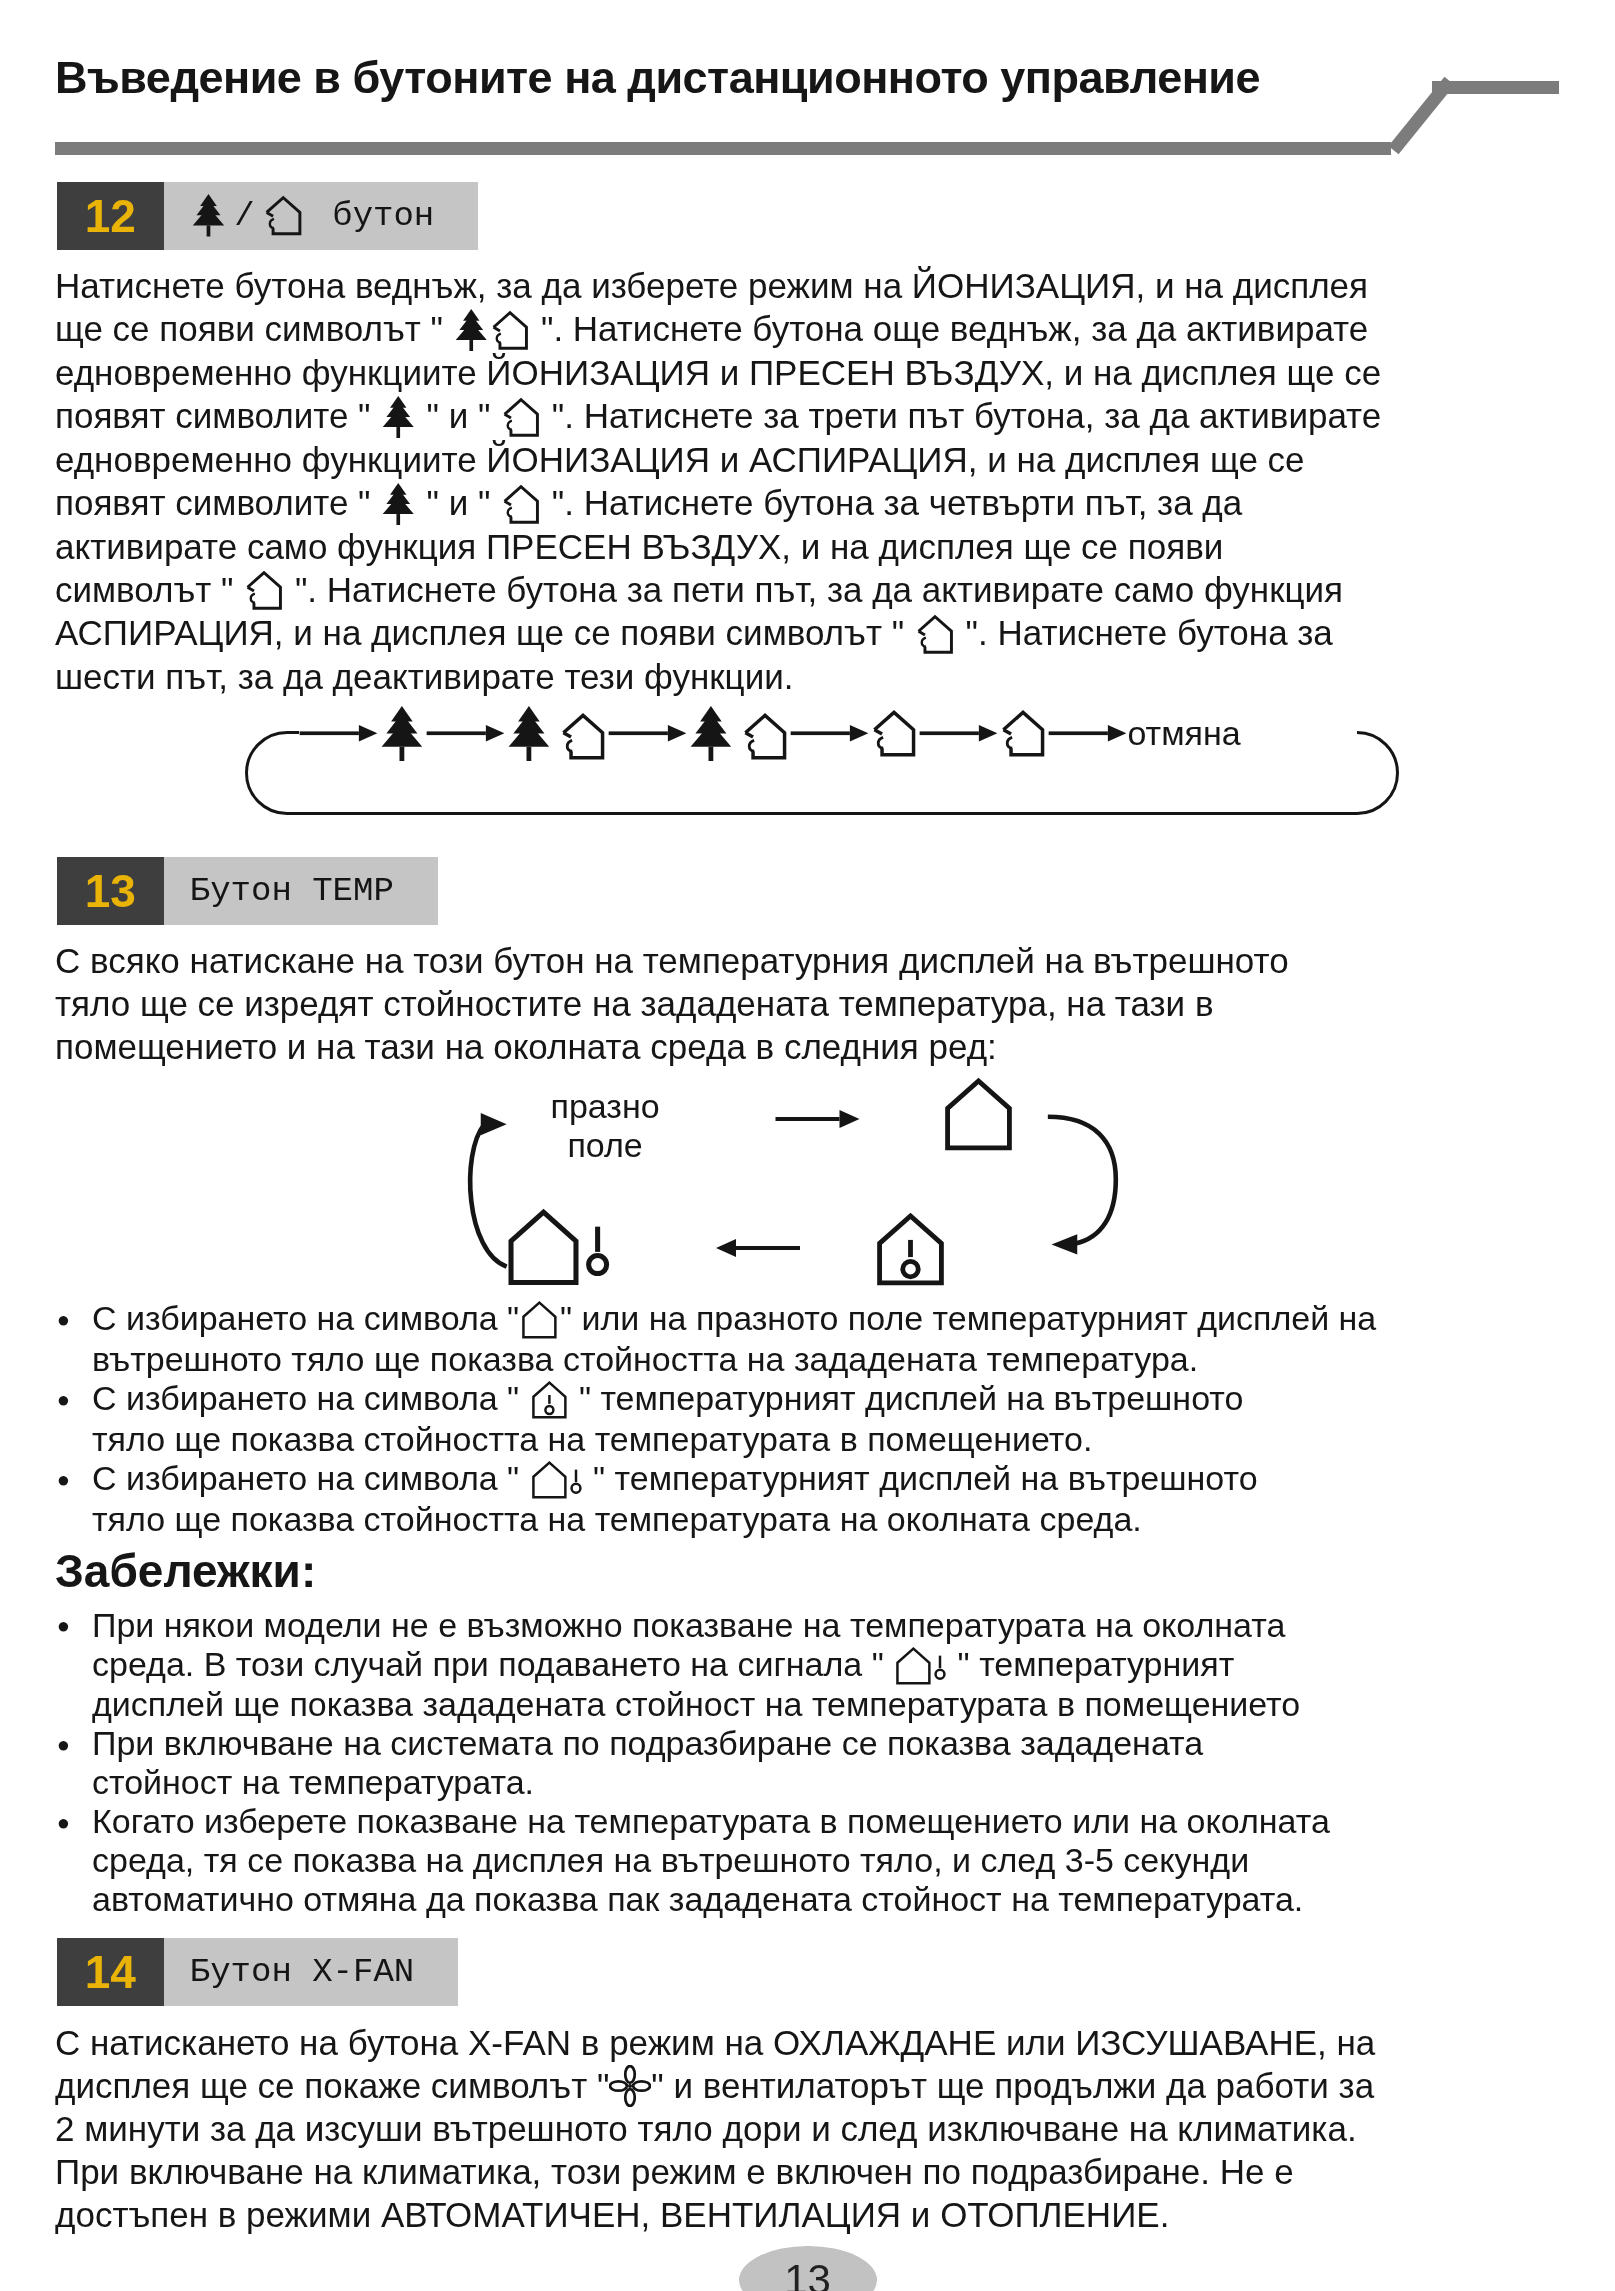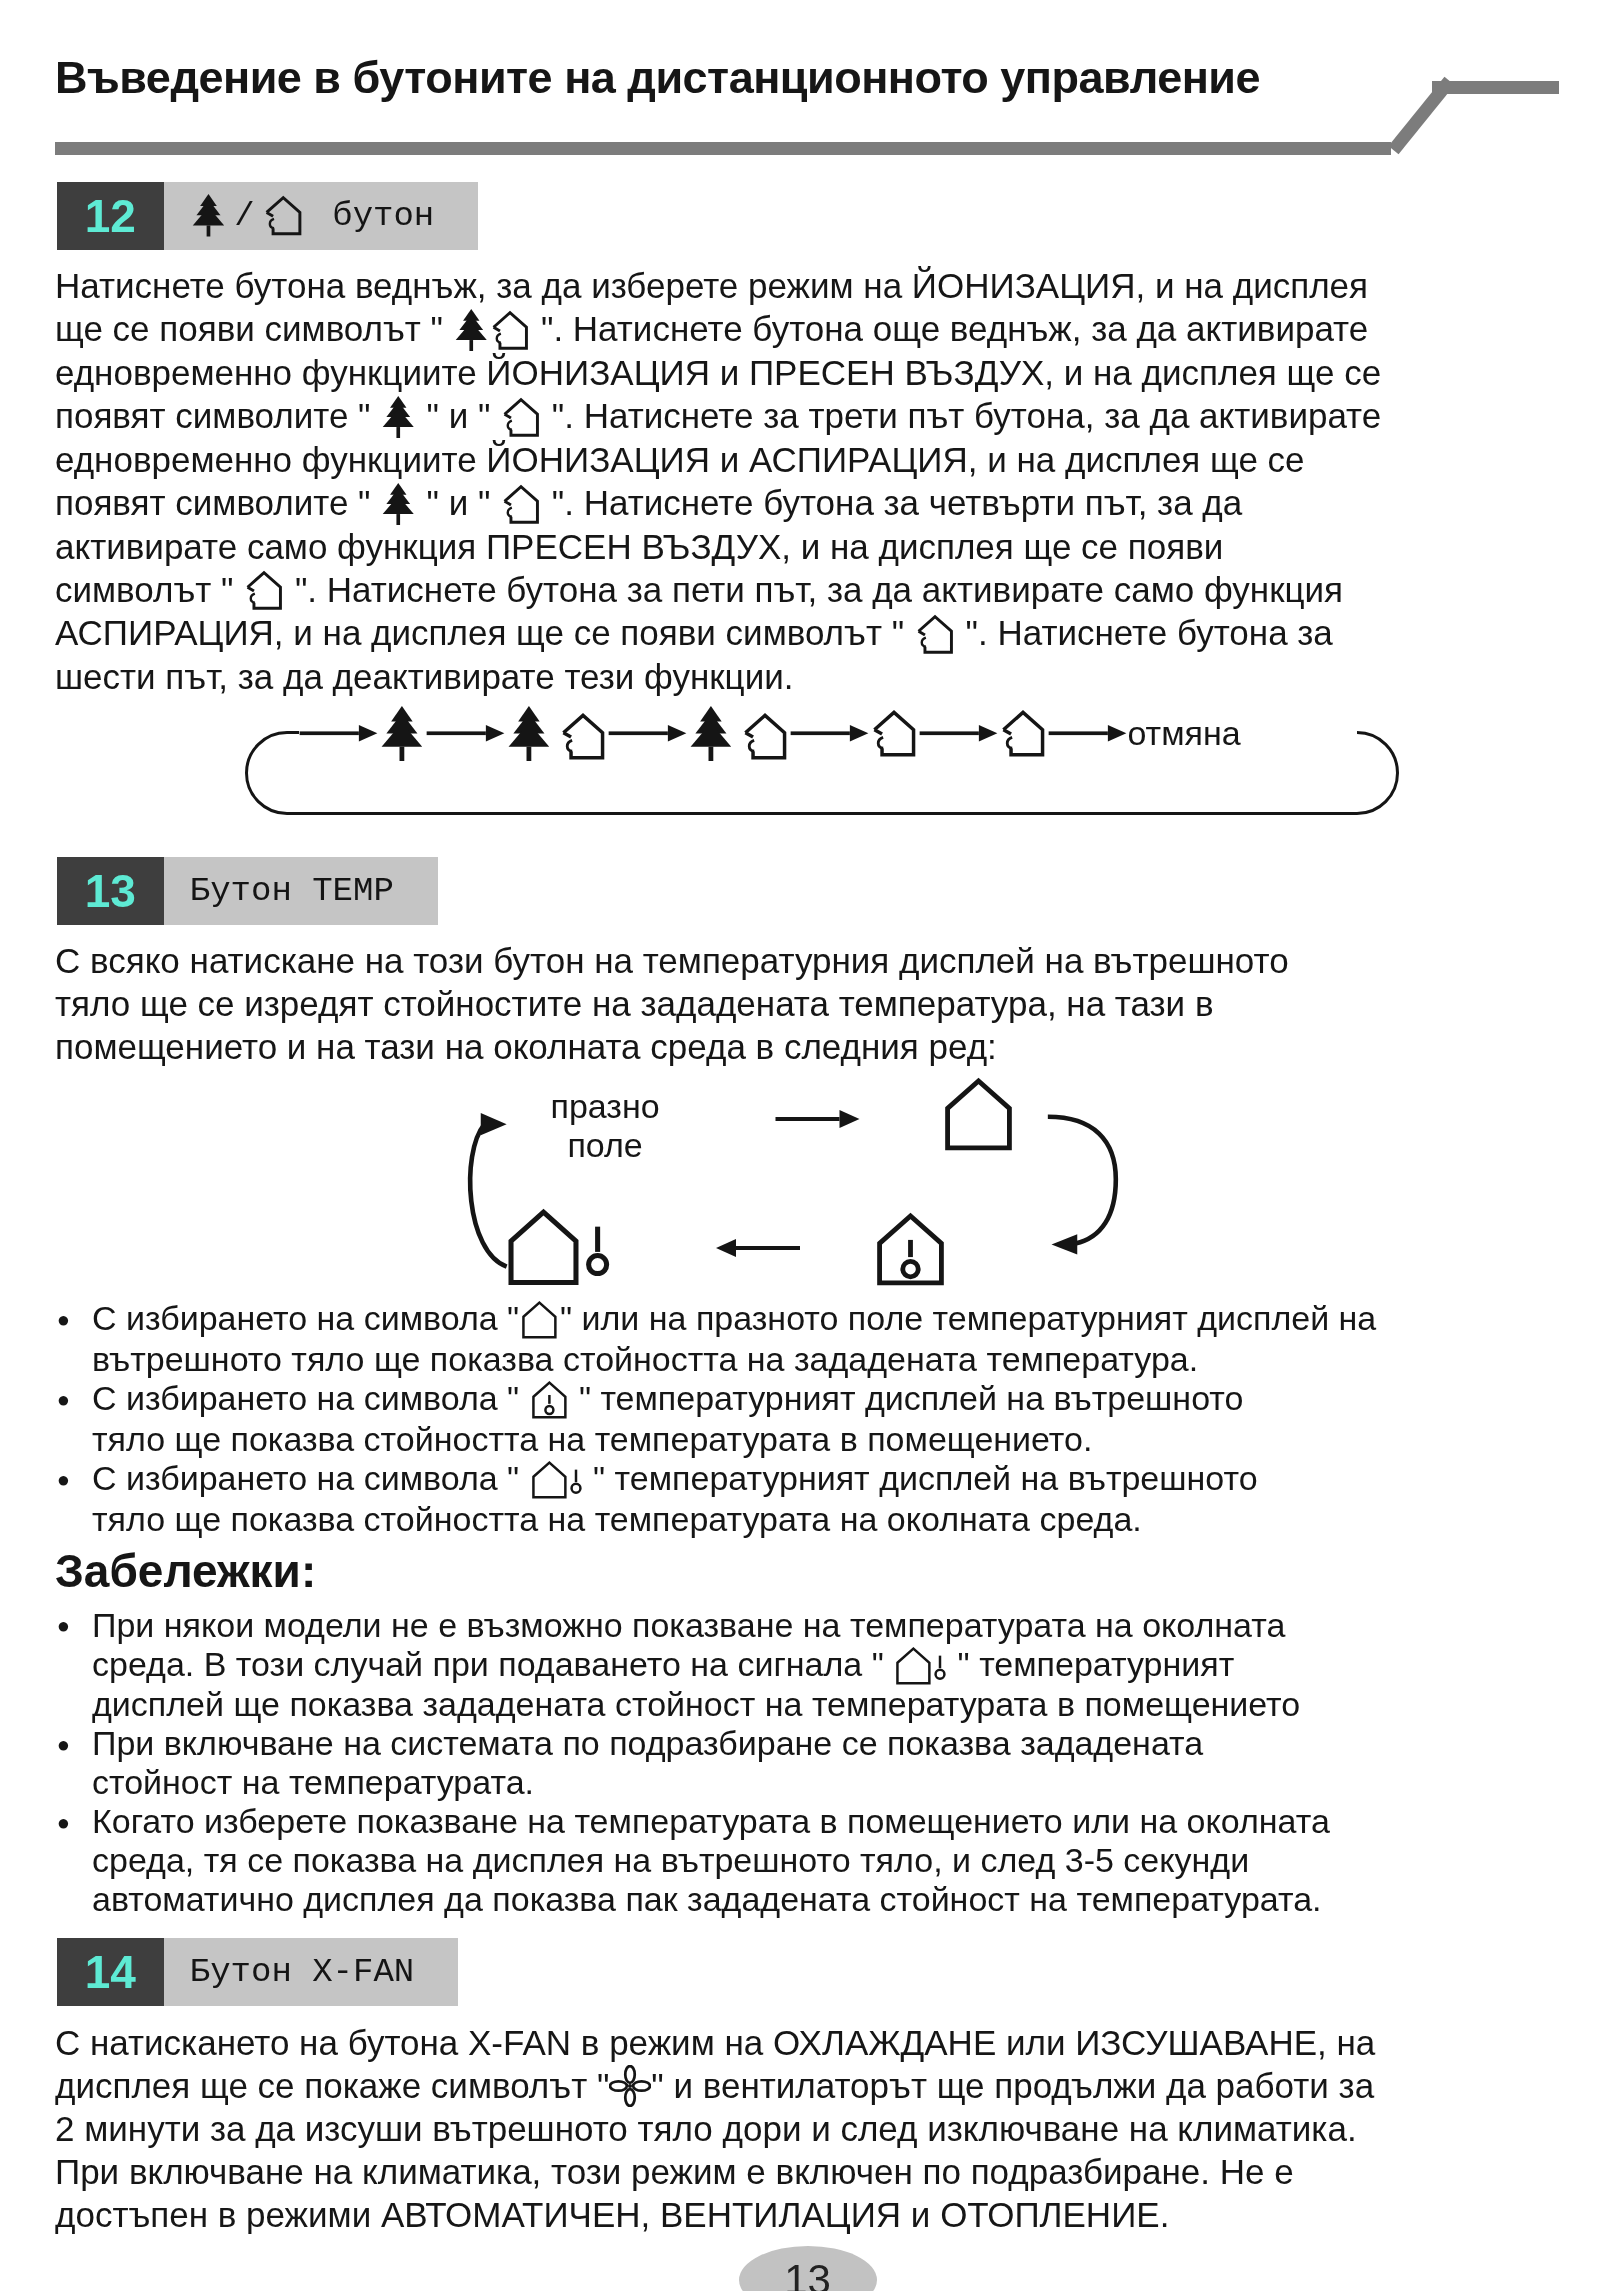--- a/index.html
+++ b/index.html
@@ -11,21 +11,21 @@
 
   
   .hdr{position:relative;height:113px;}
   .hdr h1{position:absolute;left:0;top:1.8px;margin:0;font-size:45px;font-weight:700;letter-spacing:-0.5px;white-space:nowrap;}
   .rule-low{position:absolute;left:0;top:92px;width:1336px;height:13px;background:#7c7c7c;}
   .rule-high{position:absolute;left:1377px;top:31px;width:127px;height:13px;background:#7c7c7c;}
   .rule-diag{position:absolute;left:1322px;top:59px;width:89px;height:13px;background:#7c7c7c;transform:rotate(-51deg);}
 
   
   .sec-head{display:flex;align-items:stretch;height:68px;margin:18.5px 0 0 1.8px;}
-  .sec-num{width:107px;background:#3e3e3e;color:#5eead4;font-size:46px;font-weight:700;
+  .sec-num{width:107px;background:#3e3e3e;color:#eab308;font-size:46px;font-weight:700;
            display:flex;align-items:center;justify-content:center;}
   .sec-label{background:#c5c5c5;color:#151515;font-size:34px;display:flex;align-items:center;
              padding:0 44px 0 26px;gap:7.4px;white-space:pre;font-family:Liberation Mono, monospace;}
 
   
   .body-text{margin-top:14.8px;font-size:35px;line-height:43px;}
   .t-line{white-space:pre-wrap;}
   .ic{display:inline-block;}
   .ic svg{height:1.2em;width:auto;vertical-align:-0.28em;}
   .sec-label .ic svg{height:1.25em;vertical-align:-0.3em;}
@@ -305,21 +305,21 @@
   </svg></span> " температурният</div>
           <div class="t-line">дисплей ще показва зададената стойност на температурата в помещението</div>
         </li>
         <li>
           <div class="t-line">При включване на системата по подразбиране се показва зададената</div>
           <div class="t-line">стойност на температурата.</div>
         </li>
         <li>
           <div class="t-line">Когато изберете показване на температурата в помещението или на околната</div>
           <div class="t-line">среда, тя се показва на дисплея на вътрешното тяло, и след 3-5 секунди</div>
-          <div class="t-line">автоматично дисплея да показва пак зададената стойност на температурата.</div>
+          <div class="t-line">автоматично отмяна да показва пак зададената стойност на температурата.</div>
         </li>
       </ul>
   </section>
 
   <section>
     <div class="sec-head">
       <div class="sec-num">14</div>
       <div class="sec-label">Бутон X-FAN</div>
     </div>
     <div class="body-text">

